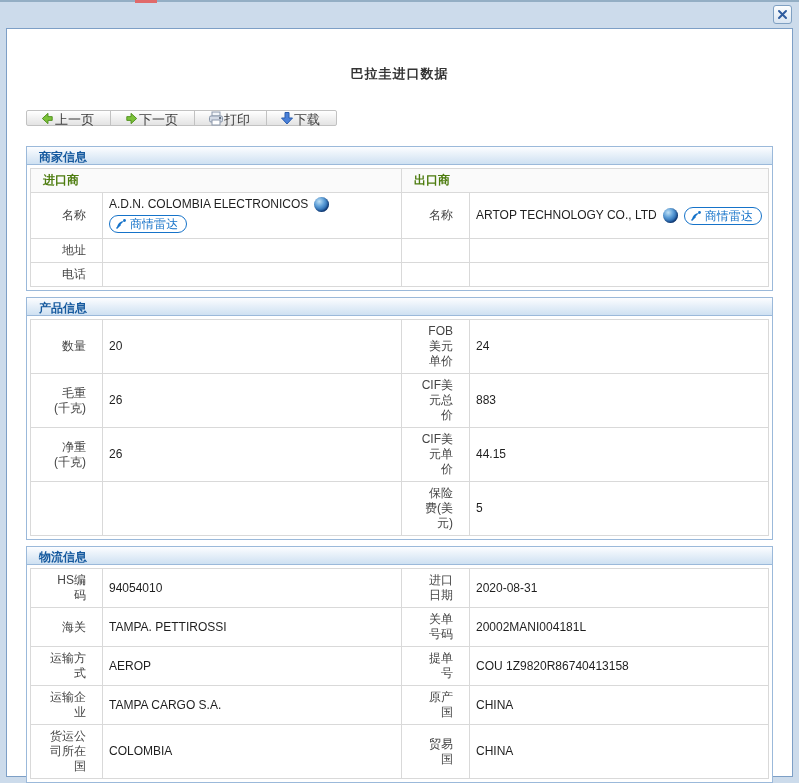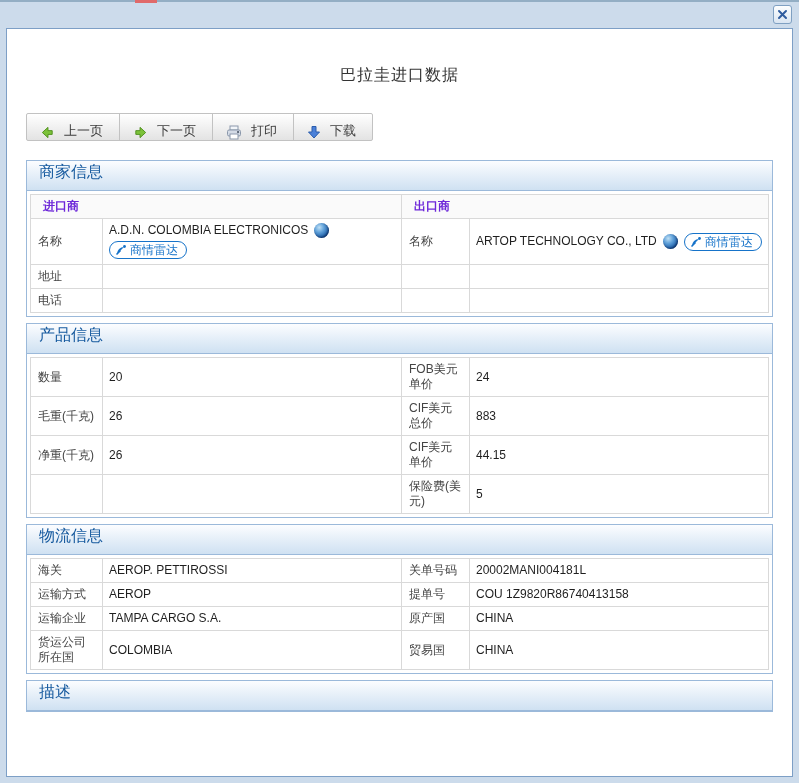--- a/index.html
+++ b/index.html
@@ -17,49 +17,49 @@
     background:linear-gradient(#fdfefe,#d9e5f2);
     border:1px solid #7fa0c2; border-radius:3px;
     display:flex; align-items:center; justify-content:center; cursor:pointer;
   }
   .panel {
     position:absolute; top:28px; left:6px; right:6px; bottom:6px;
     background:#ffffff; border:1px solid #7d9fc6;
   }
   .page-title {
     margin-top:36px; text-align:center;
-    font-size:16px; font-weight:normal; color:#333333; letter-spacing:1px;
+    font-size:13px; font-weight:bold; color:#333333; letter-spacing:1px;
   }
   .toolbar { margin:27px 0 0 19px; display:inline-flex; }
   .tbtn {
-    display:inline-flex; align-items:flex-end; gap:9px;
-    height:28px; padding:0 16px 0 13px;
+    display:inline-flex; align-items:flex-start; 
+    height:16px; padding:0 16px 0 13px;
     background:linear-gradient(#ffffff,#eeeeee 60%, #e3e3e3);
     border:1px solid #c2c2c2; margin-left:-1px;
     font-size:13px; color:#3c3c3c; cursor:pointer; white-space:nowrap;
   }
   .tbtn:first-child { margin-left:0; border-radius:2px 0 0 2px; }
   .tbtn:last-child { border-radius:0 2px 2px 0; }
   .section { border:1px solid #9bb9da; margin:0 19px 6px 19px; background:#fff; }
   .section.first { margin-top:16px; }
   .sec-head {
     background:linear-gradient(#fcfdff, #e7f0f9 45%, #cfe1f2);
     border-bottom:1px solid #9bb9da;
-    font-size:16px; font-weight:normal; color:#15599e;
-    padding:4px 0 12px 12px; line-height:13px;
+    font-size:12px; font-weight:bold; color:#15599e;
+    padding:4px 0 0 12px; line-height:13px;
   }
   .sec-body { padding:3px; }
   table { width:100%; border-collapse:collapse; table-layout:fixed; font-size:12px; }
   td {
     border:1px solid #d9d9d9; padding:4px 6px;
     color:#1f1f1f; line-height:15px; vertical-align:middle;
     overflow:hidden; word-wrap:break-word;
   }
-  td.lbl { text-align:left; color:#454545; padding:4px 7px; }
-  td.hdr { font-weight:bold; color:#6d28d9; background:#fafafa; padding-left:12px; }
+  td.lbl { text-align:right; color:#454545; padding:4px 16px; }
+  td.hdr { font-weight:bold; color:#4d7c0f; background:#fafafa; padding-left:12px; }
   .name-line { display:flex; align-items:center; gap:6px; flex-wrap:wrap; }
   .globe {
     width:15px; height:15px; border-radius:50%; flex:0 0 15px;
     background:radial-gradient(circle at 35% 30%, #bfe0f5 0%, #5e9fd8 35%, #1e5fa8 70%, #123f74 100%);
     box-shadow:inset -1px -1px 2px rgba(0,0,30,.45);
   }
   .radar-pill {
     display:inline-flex; align-items:center; gap:3px;
     border:1px solid #1673c9; border-radius:10px;
     color:#1673c9; font-size:12px; line-height:14px;
@@ -226,23 +226,29 @@
     <div class="sec-head">物流信息</div>
     <div class="sec-body">
       <table>
         <colgroup>
             <col style="width:72px">
             <col style="width:299px">
             <col style="width:68px">
             <col>
           </colgroup>
         <tbody>
+            <tr>
+          <td class="lbl">HS编码</td>
+          <td>94054010</td>
+          <td class="lbl">进口日期</td>
+          <td>2020-08-31</td>
+        </tr>
         <tr>
           <td class="lbl">海关</td>
-          <td>AEROP. PETTIROSSI</td>
+          <td>TAMPA. PETTIROSSI</td>
           <td class="lbl">关单号码</td>
           <td>20002MANI004181L</td>
         </tr>
         <tr>
           <td class="lbl">运输方式</td>
           <td>AEROP</td>
           <td class="lbl">提单号</td>
           <td>COU 1Z9820R86740413158</td>
         </tr>
         <tr>

